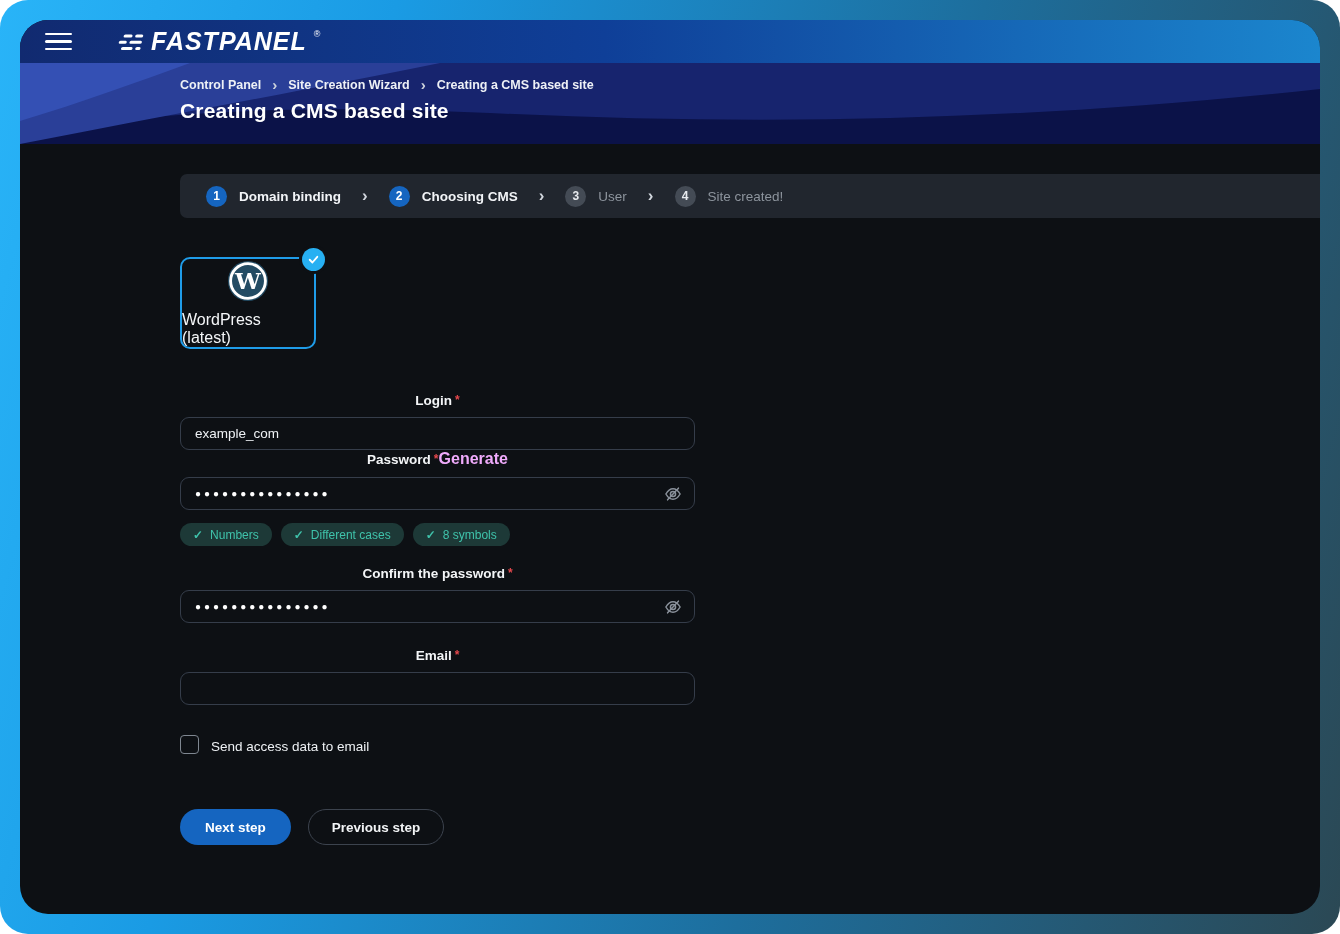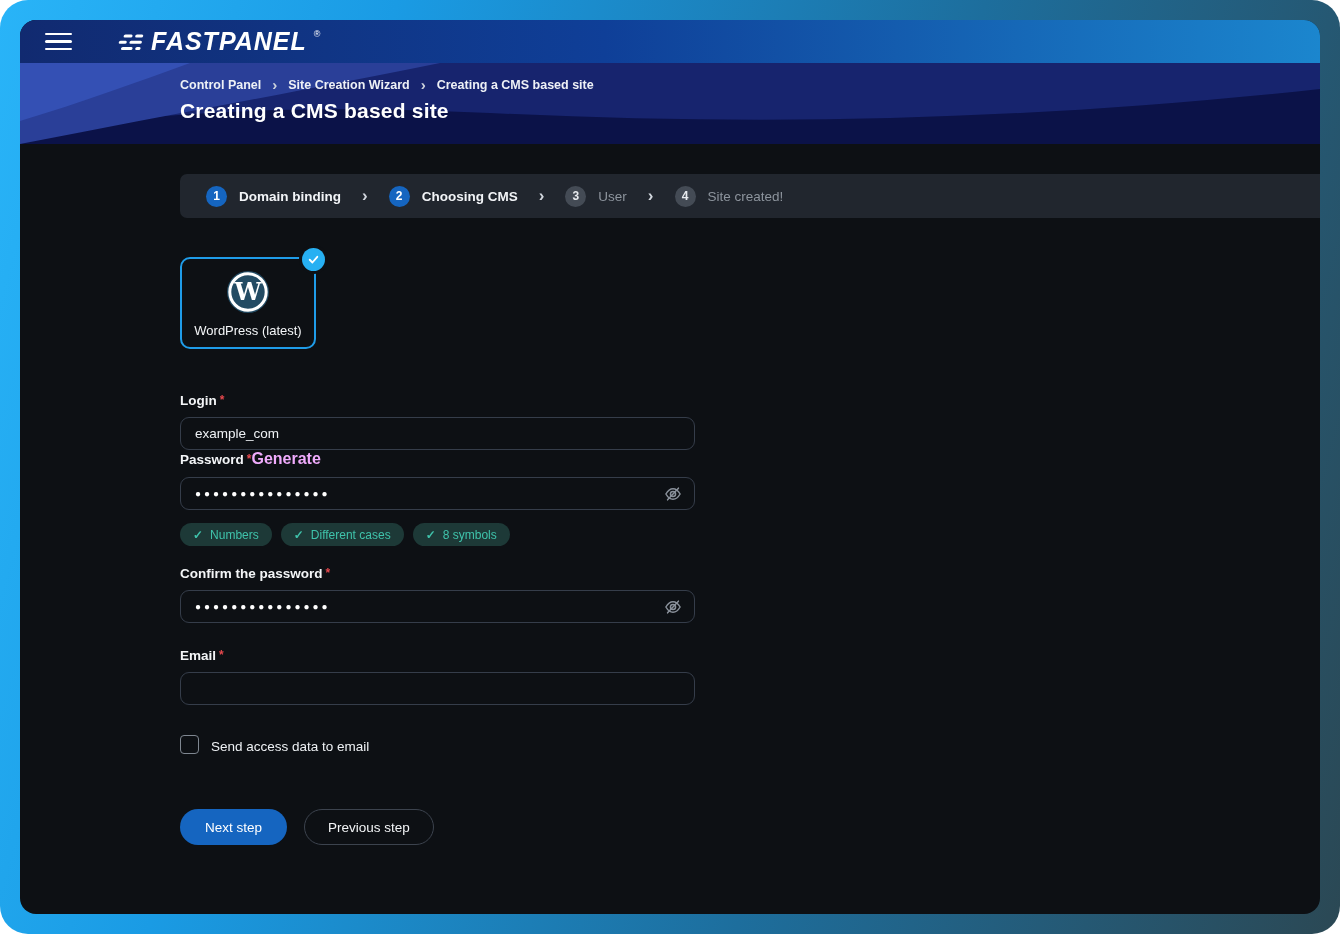--- a/index.html
+++ b/index.html
@@ -6,21 +6,21 @@
   html,body { margin:0; padding:0; }
   body {
     width:1340px; height:934px; background:#ffffff;
     font-family:"Liberation Sans", sans-serif; position:relative; overflow:hidden;
   }
   .frame {
     position:absolute; inset:0; border-radius:28px;
     background:linear-gradient(105deg,#29b4f8 0%,#1a9be4 25%,#1d6e9d 62%,#2b4854 100%);
   }
   .panel {
-    position:absolute; inset:20px; border-radius:16px; background:#0d1014;
+    position:absolute; inset:20px; border-radius:28px; background:#0d1014;
     overflow:hidden; display:flex; flex-direction:column;
   }
   
   .topbar {
     flex:0 0 43px; height:43px;
     background:linear-gradient(90deg,#112a70 0%,#0f3f98 45%,#1b86ce 100%);
     display:flex; align-items:center; padding-left:25px;
   }
   .hamburger { width:27px; display:flex; flex-direction:column; gap:5px; cursor:pointer; }
   .hamburger span { display:block; height:2.6px; background:#fff; border-radius:2px; }
@@ -54,29 +54,29 @@
   .step-num.inactive { background:#444b55; color:#e8ebef; }
   .step-label.active { color:#f2f4f7; font-weight:700; font-size:13.5px; }
   .step-label.inactive { color:#8d949d; font-weight:400; font-size:13.5px; }
   .step-sep { margin:0 21px; color:#d2d7de; font-size:17px; font-weight:700; line-height:10px; }
   
   .cms-card {
     position:relative; margin-top:39px; width:136px; height:92px;
     border:2px solid #1f9ce8; border-radius:10px; cursor:pointer;
     display:flex; flex-direction:column; align-items:center; justify-content:center; gap:8px;
   }
-  .cms-label { color:#f4f6f8; font-size:13px; }
+  .cms-label { color:#f4f6f8; font-size:16px; }
   .sel-badge {
     position:absolute; top:-11px; right:-11px; width:23px; height:23px; border-radius:50%;
     background:#27b0f2; display:flex; align-items:center; justify-content:center;
     box-shadow:0 0 0 3px #0d1014;
   }
   
   .field { width:515px; }
-  .label-row { display:flex; justify-content:flex-start; align-items:baseline; margin-bottom:9px; }
+  .label-row { display:flex; justify-content:center; align-items:baseline; margin-bottom:9px; }
   .field-label { color:#f3f5f7; font-size:13.5px; font-weight:700; }
   .req { color:#e5484d; margin-left:3px; font-size:12px; vertical-align:top; }
   .generate { color:#f0abfc; font-size:16px; font-weight:700; text-decoration:none; cursor:pointer; }
   .input-wrap { position:relative; width:515px; }
   .input {
     width:515px; height:33px; border:1px solid #353d4a; border-radius:9px;
     background:transparent; color:#eef1f4; font-size:13.5px; padding:0 61px 0 14px;
     font-family:"Liberation Sans", sans-serif; outline:none;
   }
   .input.masked { font-size:10px; letter-spacing:3px; color:#fff; }
@@ -95,21 +95,21 @@
   .m-confirm { margin-top:20px; }
   .m-email { margin-top:25px; }
   .check-row { margin-top:30px; display:flex; align-items:flex-end; gap:12px; }
   .checkbox {
     width:19px; height:19px; border:1.5px solid #7f8791; border-radius:4px;
     background:transparent; cursor:pointer;
   }
   .check-label { color:#eef1f4; font-size:13.5px; font-weight:500; }
   .btn-row { margin-top:55px; display:flex; gap:17px; }
   .btn {
-    height:36px; border-radius:18px; font-size:13.5px; font-weight:400;
+    height:36px; border-radius:18px; font-size:13.5px; font-weight:700;
     font-family:"Liberation Sans", sans-serif; cursor:pointer;
   }
   .btn-primary { background:#1565c0; color:#fff; border:none; padding:0 25px; }
   .btn-secondary { background:transparent; color:#f2f4f6; border:1px solid #3c434e; padding:0 23px; }
 </style>
 </head>
 <body>
 
 <div class="frame">
   <div class="panel">

